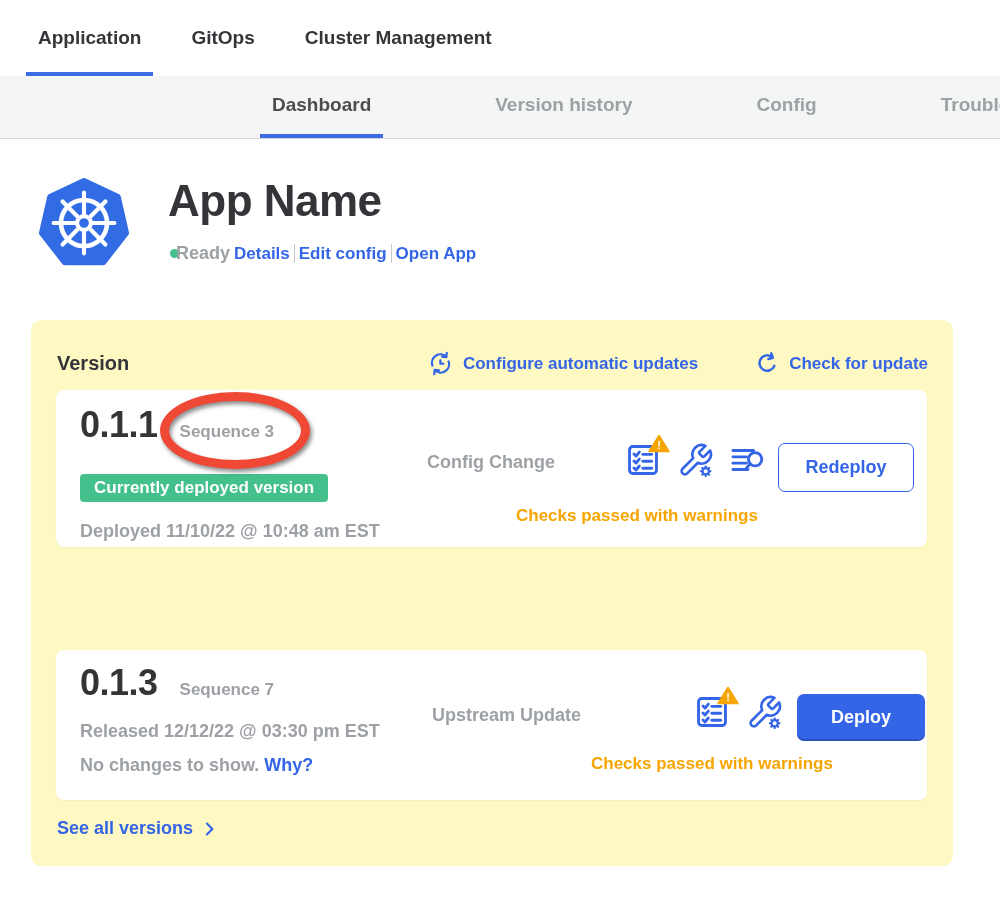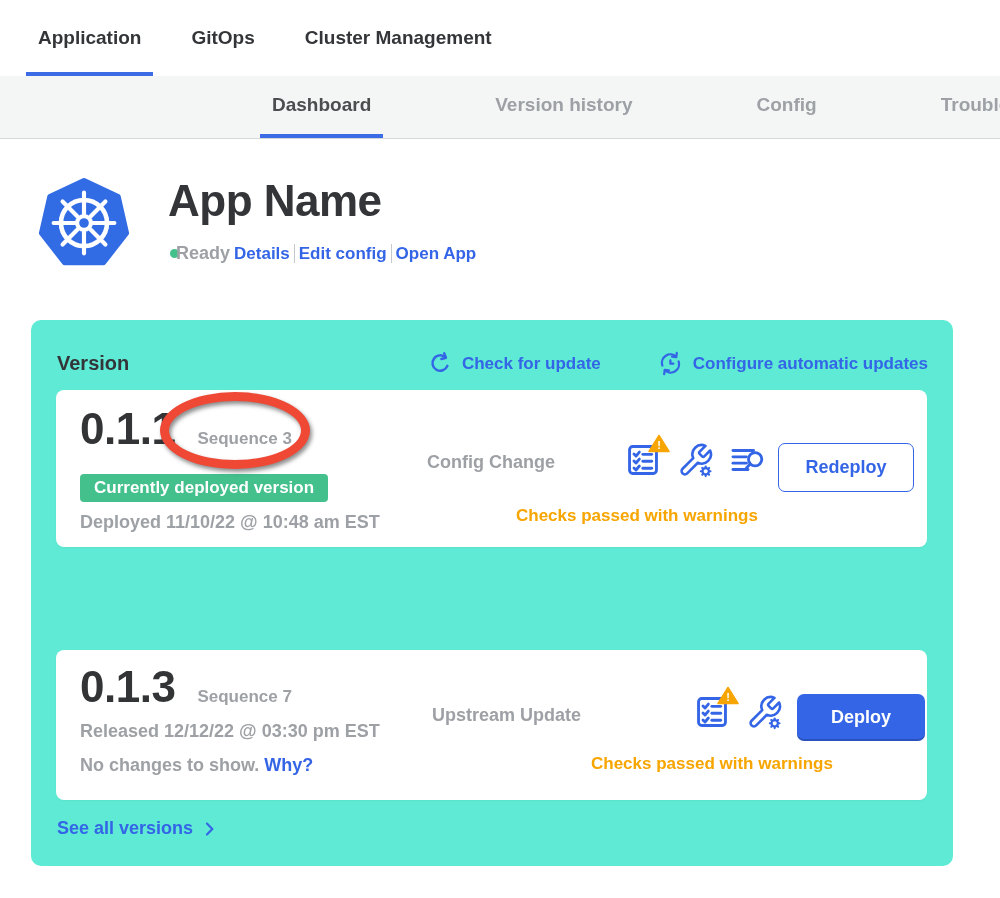--- a/index.html
+++ b/index.html
@@ -19,30 +19,30 @@
   .page-tab.active{color:#4c4d4f;font-weight:700;border-bottom-color:#3b6ce5;}
   
   .k8s-logo{position:absolute;left:38px;top:177px;width:92px;height:92px;}
   .app-title{position:absolute;left:168px;top:176px;font-size:44px;font-weight:700;color:#333538;letter-spacing:-0.5px;}
   .app-status-row{position:absolute;left:170px;top:243px;display:flex;align-items:center;gap:4px;}
   .status-dot{width:9px;height:9px;border-radius:50%;background:#44c08c;}
   .status-text{font-size:18px;font-weight:600;color:#9da1a5;margin-left:-7px;}
   .hdr-link{font-size:17px;font-weight:700;color:#3465e6;cursor:pointer;text-decoration:none;}
   .vdiv{width:1px;height:19px;background:#c6c9cc;}
   
-  .outer-card{position:absolute;left:31px;top:320px;width:922px;height:546px;background:#5eead4;border-radius:10px;}
+  .outer-card{position:absolute;left:31px;top:320px;width:922px;height:546px;background:#fef9c3;border-radius:10px;}
   .card-header{position:absolute;left:26px;right:25px;top:30px;display:flex;align-items:center;}
   .card-title{font-size:20px;font-weight:700;color:#333538;flex:1;}
   .hdr-action{display:flex;align-items:center;gap:9px;font-size:17px;font-weight:700;color:#3465e6;cursor:pointer;}
   .hdr-action + .hdr-action{margin-left:56px;}
   .release-card{position:absolute;background:#ffffff;border-radius:8px;box-shadow:0 1px 2px rgba(0,0,0,0.04);}
   .release-card.current{left:25px;top:70px;width:871px;height:157px;}
   .release-card.available{left:25px;top:330px;width:871px;height:150px;}
   .ver-line{position:absolute;left:24px;top:14px;display:flex;align-items:baseline;}
-  .ver-num{font-size:44px;font-weight:700;color:#323435;letter-spacing:-0.5px;}
+  .ver-num{font-size:36px;font-weight:700;color:#323435;letter-spacing:-0.5px;}
   .ver-seq{font-size:17px;font-weight:600;color:#9da1a5;margin-left:22px;}
   .badge-deployed{position:absolute;left:24px;top:84px;background:#44c08c;color:#fff;font-size:17px;font-weight:700;padding:4px 14px;border-radius:4px;}
   .meta-line{position:absolute;left:24px;font-size:18px;font-weight:600;color:#9da1a5;}
   .type-label{position:absolute;font-size:18px;font-weight:700;color:#9da1a5;}
   .icon-row{position:absolute;display:flex;align-items:center;gap:15px;}
   .btn{display:flex;align-items:center;justify-content:center;font-size:18px;font-weight:700;border-radius:7px;cursor:pointer;box-sizing:border-box;}
   .btn-outline{position:absolute;left:722px;top:53px;width:136px;height:49px;background:#fff;border:1.5px solid #3465e6;color:#3465e6;}
   .btn-solid{position:absolute;left:741px;top:44px;width:128px;height:47px;background:#3465e6;border:none;color:#fff;box-shadow:inset 0 -2px 0 rgba(0,0,0,0.18);}
   .checks-warn{position:absolute;font-size:17px;font-weight:700;color:#f7a500;margin-left:12px;}
   .new-version-banner{position:absolute;left:26px;top:264px;font-size:20px;font-weight:700;color:#527a83;}
@@ -98,48 +98,48 @@
   <span class="vdiv"></span>
   <a class="hdr-link">Open App</a>
 </div>
 
 <div class="outer-card">
 
   <div class="card-header">
     <div class="card-title">Version</div>
     <div class="hdr-action">
       <span>
-        <svg viewBox="0 0 24 24" width="26" height="26" fill="none" stroke="#3465e6" stroke-width="2.3" stroke-linecap="round" stroke-linejoin="round">
-          <path d="M18.8 13.7a7.1 7.1 0 1 1-1.6-7.6"></path>
-          <polyline points="15.9 2.2 17.4 6.2 13.3 7.4"></polyline>
-        </svg>
-      </span>
-      <span>Check for update</span>
-    </div>
-    <div class="hdr-action">
-      <span>
         <svg viewBox="0 0 24 24" width="27" height="27" fill="none" stroke="#3465e6" stroke-width="2" stroke-linecap="round" stroke-linejoin="round">
           <path d="M4.8 13.8A7.4 7.4 0 0 1 17 6.1"></path>
           <polyline points="17.6 2.6 17.1 6.3 13.4 5.8"></polyline>
           <path d="M19.2 10.2A7.4 7.4 0 0 1 7 17.9"></path>
           <polyline points="6.4 21.4 6.9 17.7 10.6 18.2"></polyline>
           <path d="M11.9 9.2v3h2.6"></path>
         </svg>
       </span>
       <span>Configure automatic updates</span>
     </div>
+    <div class="hdr-action">
+      <span>
+        <svg viewBox="0 0 24 24" width="26" height="26" fill="none" stroke="#3465e6" stroke-width="2.3" stroke-linecap="round" stroke-linejoin="round">
+          <path d="M18.8 13.7a7.1 7.1 0 1 1-1.6-7.6"></path>
+          <polyline points="15.9 2.2 17.4 6.2 13.3 7.4"></polyline>
+        </svg>
+      </span>
+      <span>Check for update</span>
+    </div>
   </div>
 
   <div class="release-card current">
     <div class="ver-line">
       <span class="ver-num">0.1.1</span>
       <span class="ver-seq">Sequence 3</span>
     </div>
     <div class="badge-deployed">Currently deployed version</div>
-    <div class="meta-line" style="top:122px;text-align:center;">Deployed 11/10/22 @ 10:48 am EST</div>
+    <div class="meta-line" style="top:131px;text-align:center;">Deployed 11/10/22 @ 10:48 am EST</div>
     <div class="type-label" style="left:371px;top:62px;">Config Change</div>
     <div class="icon-row" style="left:568px;top:50px;">
       <div class="preflight-wrap">
         <svg viewBox="0 0 24 24" width="38" height="40" fill="none" stroke="#3465e6" stroke-width="1.8" stroke-linecap="round" stroke-linejoin="round">
           <rect x="3.5" y="3.5" width="17" height="17" rx="2"></rect>
           <path d="M6.3 8.2l1.3 1.3 2.1-2.5"></path>
             <line x1="11.9" y1="8.4" x2="17.5" y2="8.4"></line>
           <path d="M6.3 12.6l1.3 1.3 2.1-2.5"></path>
             <line x1="11.9" y1="12.8" x2="17.5" y2="12.8"></line>
           <path d="M6.3 17l1.3 1.3 2.1-2.5"></path>

